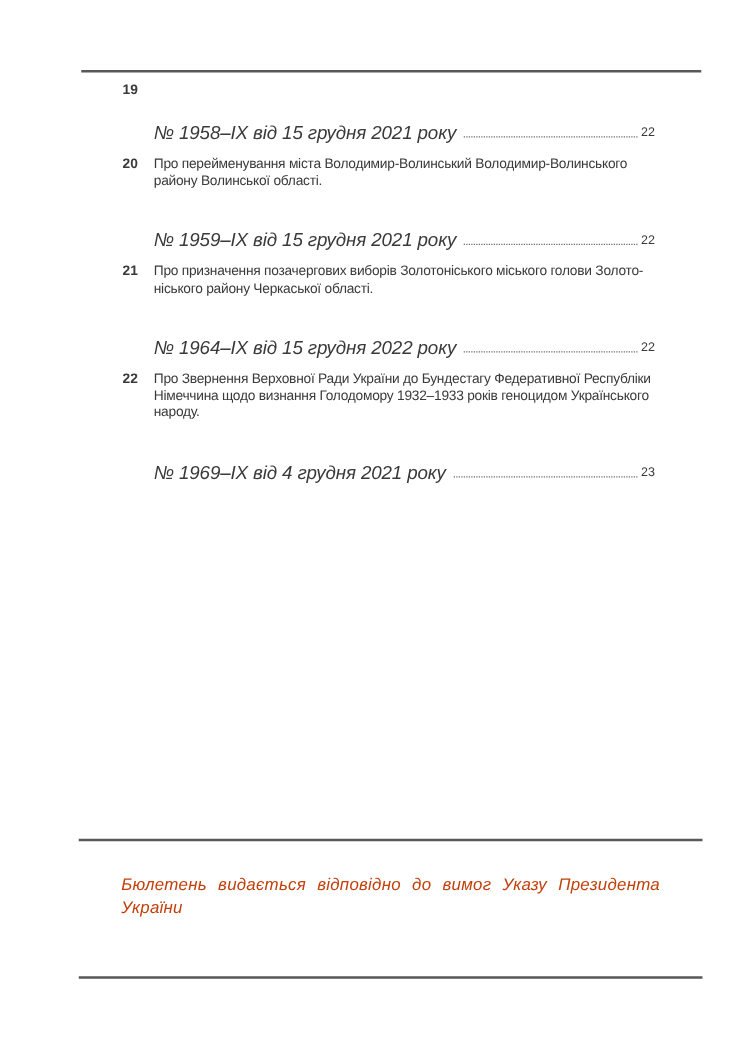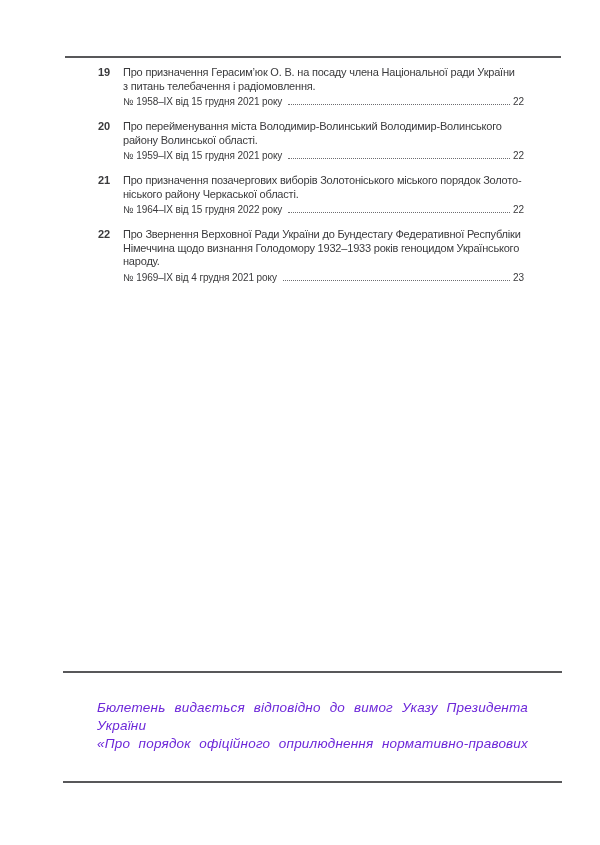--- a/index.html
+++ b/index.html
@@ -30,61 +30,61 @@
   }
   .toc-body { flex: 1 1 auto; min-width: 0; }
   .toc-title {
     font-size: 11px;
     line-height: 13.5px;
     letter-spacing: -0.2px;
     white-space: pre-line;
   }
   .toc-ref-row { display: flex; align-items: flex-end; margin-top: 2px; }
   .toc-ref {
-    font-size: 10px;
+    font-style: italic;
+    font-size: 15px;
     line-height: 13px;
     white-space: nowrap;
     letter-spacing: -0.1px;
+    margin-top: 32px;
   }
   .leader {
     flex: 1 1 auto;
     min-width: 20px;
     border-bottom: 1.5px dotted #6d6d70;
     margin: 0 3px 3px 6px;
   }
   .toc-page { font-size: 10px; line-height: 13px; }
 
   .note {
     position: absolute;
     left: 97px;
     top: 699px;
     width: 431px;
     font-style: italic;
     font-size: 13.5px;
     line-height: 18px;
     letter-spacing: 0.2px;
     word-spacing: 3px;
-    color: #6d28d9;
+    color: #c2410c;
   }
   .note-line.justify { text-align: justify; text-align-last: justify; }
 </style>
 </head>
 <body>
 
 <div class="page">
 
   <div class="rule rule-top"></div>
 
   <div class="toc">
 
     <div class="toc-item">
       <div class="toc-num">19</div>
       <div class="toc-body">
-        <div class="toc-title">Про призначення Герасим’юк О. В. на посаду члена Національної ради України
-з питань телебачення і радіомовлення.</div>
         <div class="toc-ref-row">
           <span class="toc-ref">№ 1958–ІХ від 15 грудня 2021 року</span>
           <span class="leader"></span>
           <span class="toc-page">22</span>
         </div>
       </div>
     </div>
 
     <div class="toc-item">
       <div class="toc-num">20</div>
@@ -95,21 +95,21 @@
           <span class="toc-ref">№ 1959–ІХ від 15 грудня 2021 року</span>
           <span class="leader"></span>
           <span class="toc-page">22</span>
         </div>
       </div>
     </div>
 
     <div class="toc-item">
       <div class="toc-num">21</div>
       <div class="toc-body">
-        <div class="toc-title">Про призначення позачергових виборів Золотоніського міського порядок Золото-
+        <div class="toc-title">Про призначення позачергових виборів Золотоніського міського голови Золото-
 ніського району Черкаської області.</div>
         <div class="toc-ref-row">
           <span class="toc-ref">№ 1964–ІХ від 15 грудня 2022 року</span>
           <span class="leader"></span>
           <span class="toc-page">22</span>
         </div>
       </div>
     </div>
 
     <div class="toc-item">
@@ -125,18 +125,17 @@
         </div>
       </div>
     </div>
 
   </div>
 
   <div class="rule rule-mid"></div>
 
   <div class="note">
     <div class="note-line justify">Бюлетень видається відповідно до вимог Указу Президента України</div>
-    <div class="note-line justify">«Про порядок офіційного оприлюднення нормативно-правових</div>
   </div>
 
   <div class="rule rule-bottom"></div>
 
 </div>
 
 </body></html>

